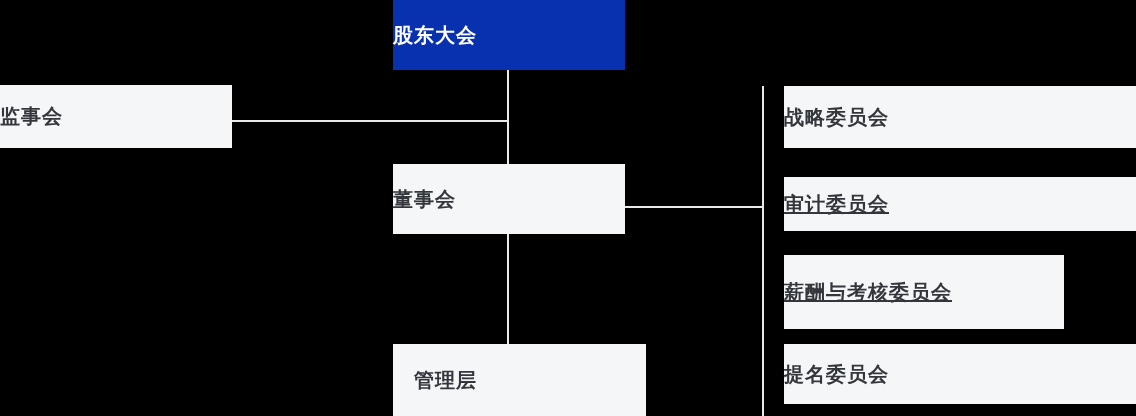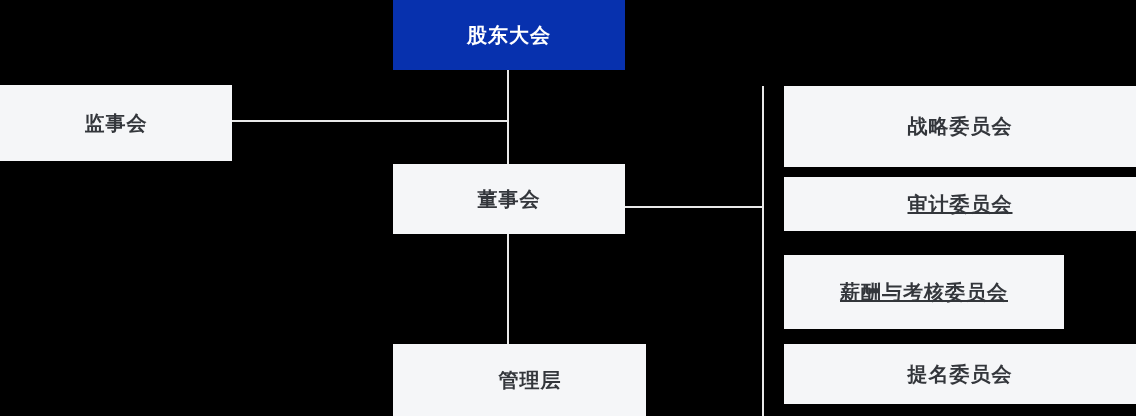--- a/index.html
+++ b/index.html
@@ -22,37 +22,36 @@
   }
   #line-trunk-vertical   { left: 507px; top: 70px;  width: 2px;   height: 274px; }
   #line-supervisory-h    { left: 232px; top: 120px; width: 276px; height: 2px;  }
   #line-board-committees { left: 625px; top: 206px; width: 138px; height: 2px;  }
   #line-committees-v     { left: 762px; top: 86px;  width: 2px;   height: 330px; }
   .node {
     position: absolute;
     z-index: 2;
     display: flex;
     align-items: center;
-    justify-content: center;
     background: #F5F6F8;
     color: #33363B;
     font-size: 20px;
     font-weight: 700;
     letter-spacing: 1px;
     white-space: nowrap;
   }
   .node.primary {
     background: #0731AE;
     color: #FFFFFF;
   }
   #node-shareholders { left: 393px; top: 0;     width: 232px; height: 70px; }
-  #node-supervisory  { left: 0;     top: 85px;  width: 232px; height: 76px; }
+  #node-supervisory  { left: 0;     top: 85px;  width: 232px; height: 63px; }
   #node-board        { left: 393px; top: 164px; width: 232px; height: 70px; }
   #node-management   { left: 393px; top: 344px; width: 232px; height: 72px; padding-left: 21px; }
-  #node-strategy     { left: 784px; top: 86px;  width: 352px; height: 81px; }
+  #node-strategy     { left: 784px; top: 86px;  width: 352px; height: 62px; }
   #node-audit        { left: 784px; top: 177px; width: 352px; height: 54px; text-decoration: underline; }
   #node-remuneration { left: 784px; top: 255px; width: 280px; height: 74px; text-decoration: underline; }
   #node-nomination   { left: 784px; top: 344px; width: 352px; height: 60px; }
 </style>
 </head>
 <body>
 
 <div id="stage">
 
   <div class="line" id="line-trunk-vertical"></div>

